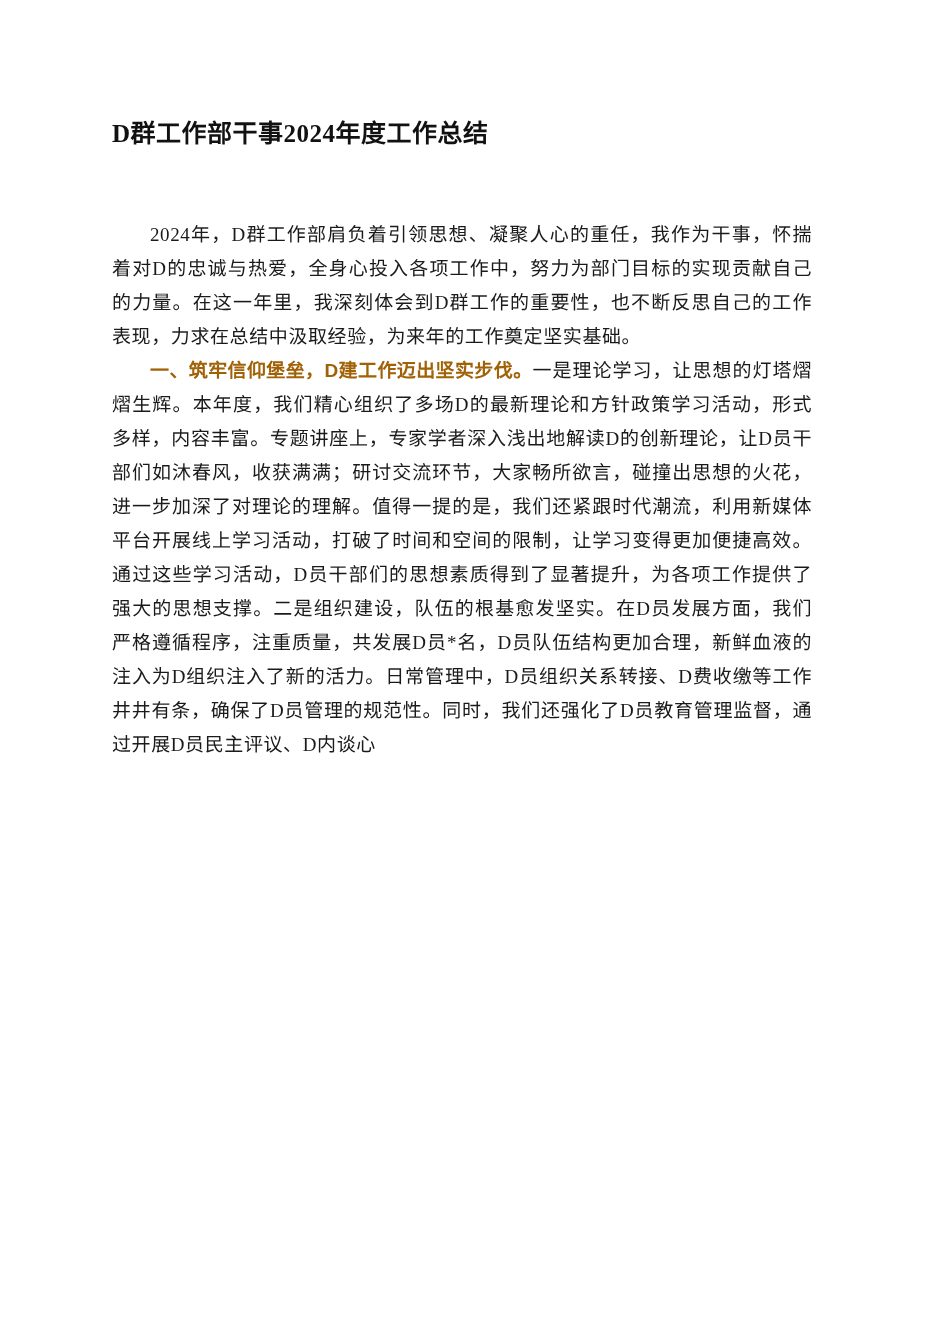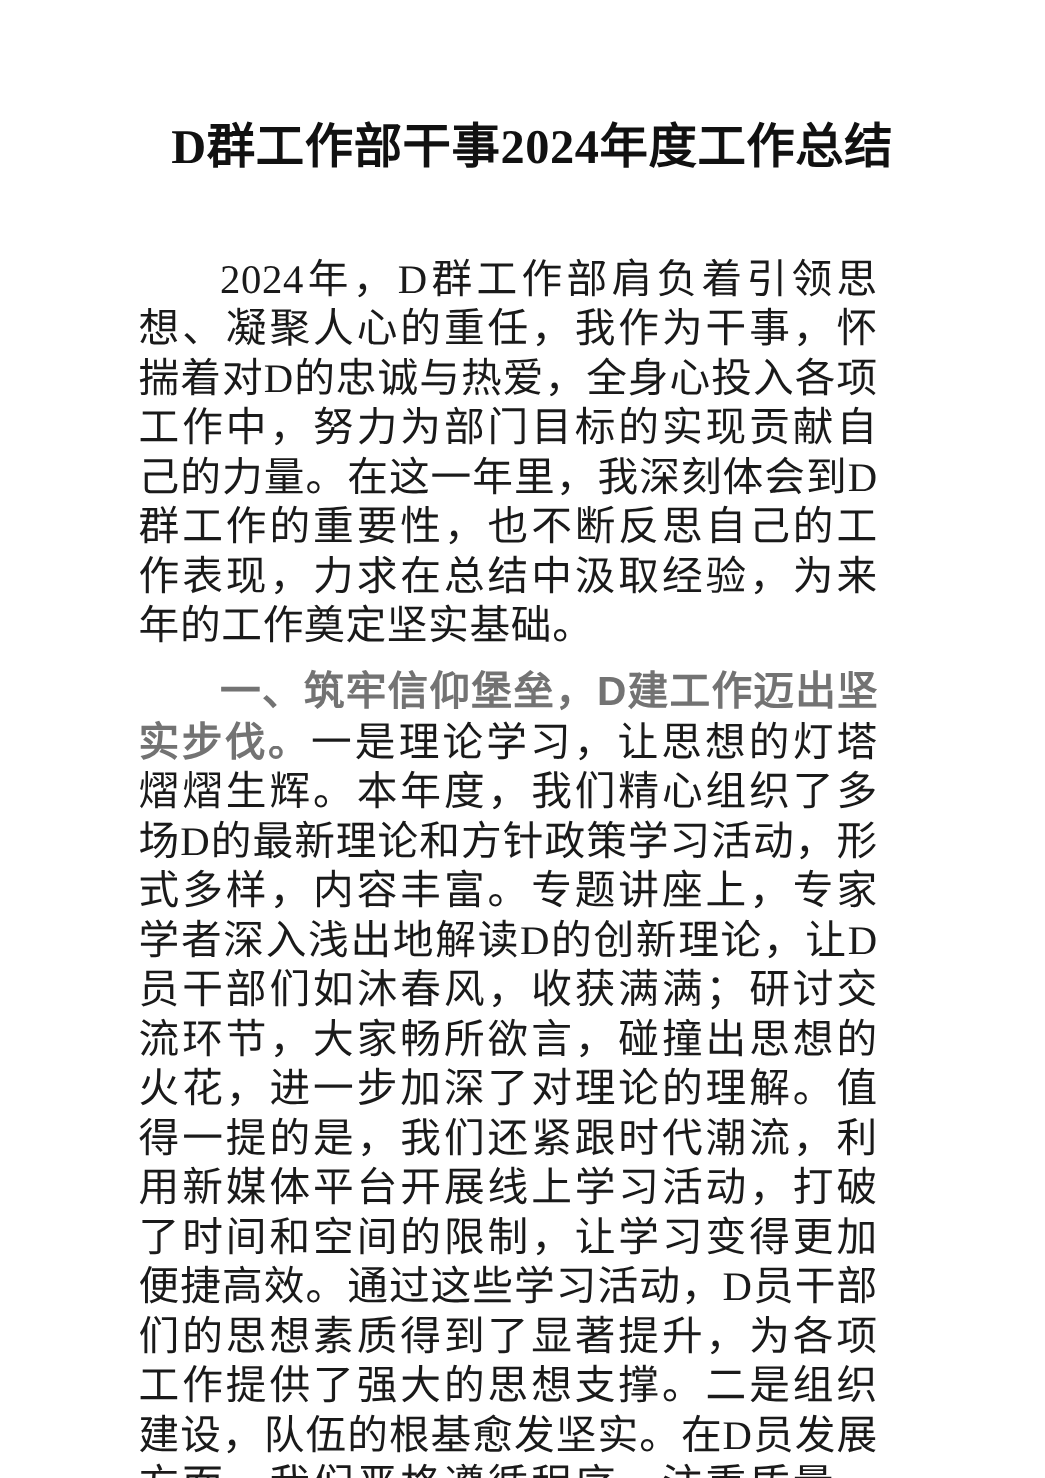--- a/index.html
+++ b/index.html
@@ -27,63 +27,63 @@
     top: 0;
     width: 700px;
   }
 
   
   .doc-title {
     margin: 0;
     padding: 0;
     font-family: "Liberation Serif", "DejaVu Serif", serif;
     font-weight: bold;
-    font-size: 44px;
+    font-size: 25px;
     line-height: 44px;
     letter-spacing: 0.5px;
-    text-align: right;
+    text-align: left;
     color: #111111;
     position: absolute;
     top: 112px;
     left: 0;
     width: 700px;
     white-space: nowrap;
   }
 
   
   .body-block {
     position: absolute;
     top: 218px;
     left: 0;
     width: 700px;
   }
 
   p.para {
-    margin: 14px;
+    margin: 0;
     padding: 0;
     font-family: "Liberation Serif", "DejaVu Serif", serif;
-    font-size: 37px;
-    line-height: 45px;
+    font-size: 19px;
+    line-height: 34px;
     text-align: justify;
     text-justify: inter-ideograph;
     text-indent: 2em;
     letter-spacing: 0.6px;
     color: #1a1a1a;
     word-break: break-all;
   }
 
   p.para + p.para {
     margin-top: 0;
   }
 
   .section-head {
     font-family: "Liberation Sans", "DejaVu Sans", sans-serif;
     font-weight: bold;
     letter-spacing: 0px;
-    color: #737373;
+    color: #a16207;
   }
 
   .tail {
     font-family: Liberation Serif, serif;
     font-weight: normal;
   }
 </style>
 </head>
 <body>
 

